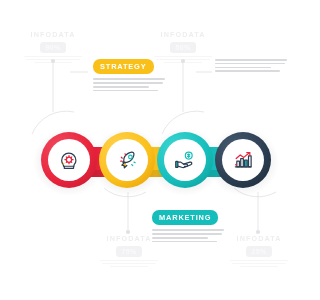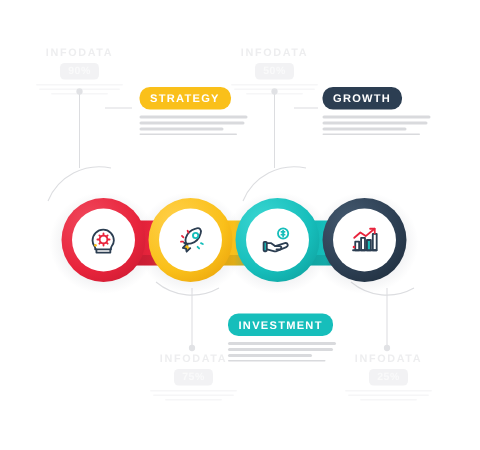--- a/index.html
+++ b/index.html
@@ -250,32 +250,31 @@
     <span class="badge" style="background:#FAC01A;">STRATEGY</span>
     <div class="cap-lines">
         <i></i>
         <i></i>
         <i></i>
         <i></i>
       </div>
   </div>
 
   <div class="caption" id="cap-growth">
-    <span class="badge" style="background:#2C3E52;">GROWTH</span>
     <div class="cap-lines">
         <i></i>
         <i></i>
         <i></i>
         <i></i>
       </div>
   </div>
 
 
   <div class="caption" id="cap-investment">
-    <span class="badge" style="background:#16BEBB;">INVESTMENT</span>
+    <span class="badge" style="background:#16BEBB;">MARKETING</span>
     <div class="cap-lines">
         <i></i>
         <i></i>
         <i></i>
         <i></i>
       </div>
   </div>
 
 </div>
 

